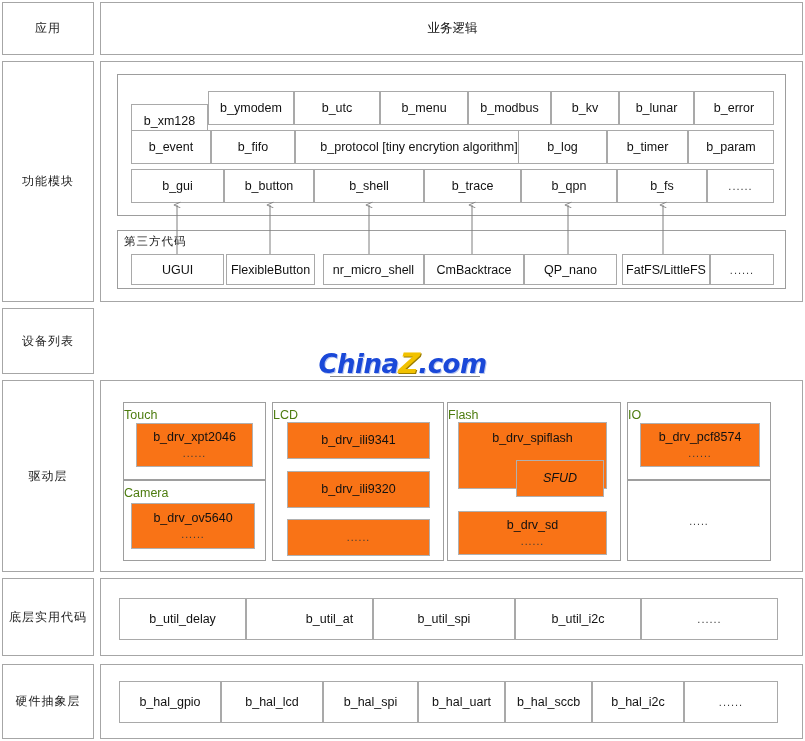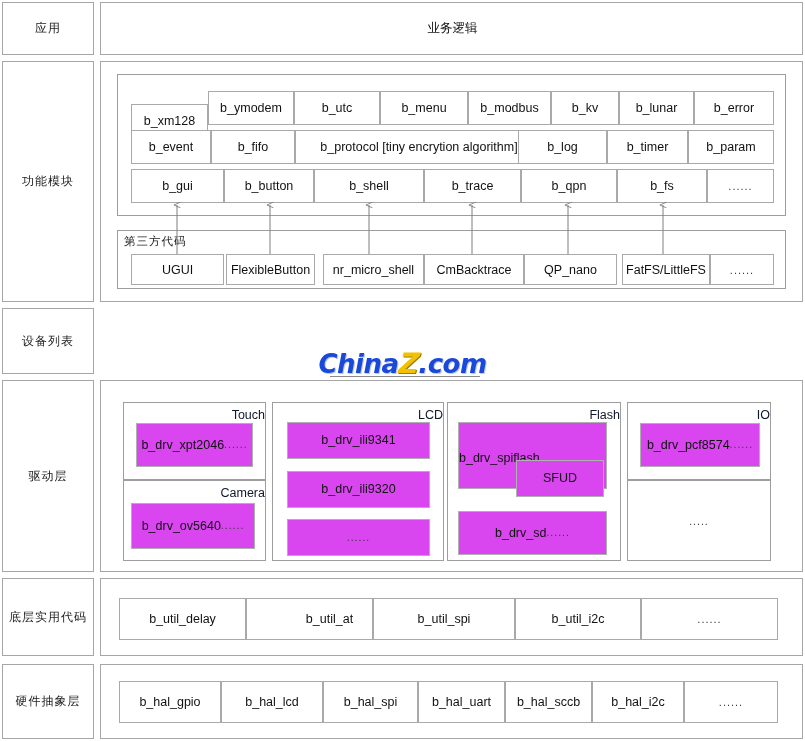--- a/index.html
+++ b/index.html
@@ -27,25 +27,25 @@
   .cell.dots{font-size:11px;color:#3a3a3a;letter-spacing:1px;}
   .sect-title{
     position:absolute;font-size:11.5px;color:#1d1d1d;letter-spacing:1px;
   }
   .plain{
     position:absolute;display:flex;align-items:center;justify-content:center;
     font-size:12.5px;color:#111;white-space:nowrap;
   }
   .grp{position:absolute;box-sizing:border-box;border:1px solid #9e9e9e;background:#fff;}
   .grp-hd{
-    position:absolute;width:100%;text-align:right;font-size:12.5px;color:#0f172a;
+    position:absolute;width:100%;text-align:left;font-size:12.5px;color:#4d7c0f;
   }
   .inner{
-    position:absolute;box-sizing:border-box;border:1px solid #b0b0b0;background:#d946ef;
-    display:flex;flex-direction:row;align-items:center;justify-content:center;
+    position:absolute;box-sizing:border-box;border:1px solid #b0b0b0;background:#f97316;
+    display:flex;flex-direction:column;align-items:center;justify-content:center;
     font-size:12.5px;color:#111;line-height:1.45;
   }
   .inner .d{font-size:10.5px;color:#3a3a3a;letter-spacing:1px;}
 
   
   .arrowwrap{position:absolute;left:0;top:0;width:805px;height:741px;pointer-events:none;}
 
   
   .wm{position:absolute;text-align:center;}
   .wm-main{
@@ -187,21 +187,21 @@
   <div class="inner dots" style="left:287px;top:519px;width:143px;height:37px;font-size:10.5px;color:#3a3a3a;letter-spacing:1px;">
     <span>......</span>
   </div>
 
   <div class="grp" style="left:447px;top:402px;width:174px;height:159px;">
     <div class="grp-hd" style="left:0;top:5px;">Flash</div>
   </div>
   <div class="inner" style="left:458px;top:422px;width:149px;height:67px;justify-content:flex-start;padding-top:6px;">
     <span>b_drv_spiflash</span>
   </div>
-  <div class="inner" style="left:516px;top:460px;width:88px;height:37px;">
+  <div class="inner" style="left:516px;top:460px;width:88px;height:37px;font-style:italic;">
     <span>SFUD</span>
   </div>
   <div class="inner" style="left:458px;top:511px;width:149px;height:44px;">
     <span>b_drv_sd</span>
     <span class="d">......</span>
   </div>
 
   <div class="grp" style="left:627px;top:402px;width:144px;height:78px;">
     <div class="grp-hd" style="left:0;top:5px;">IO</div>
   </div>

